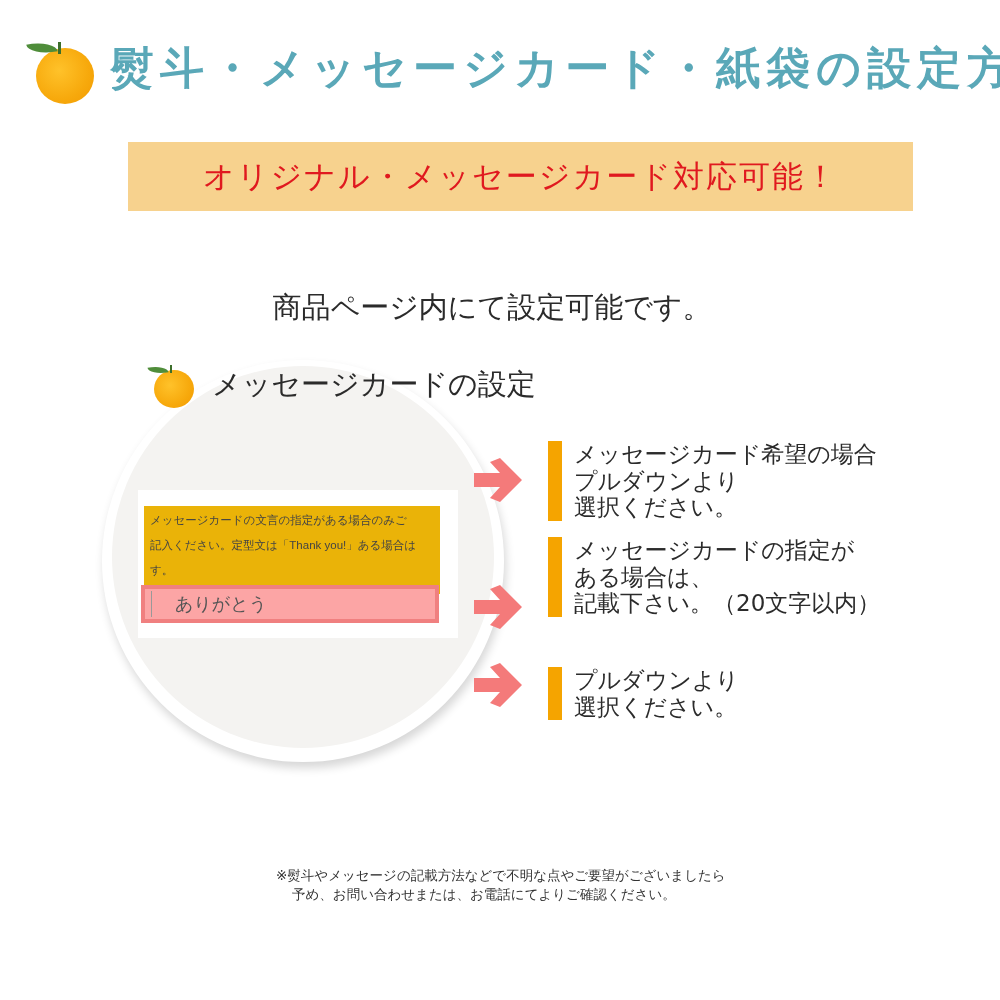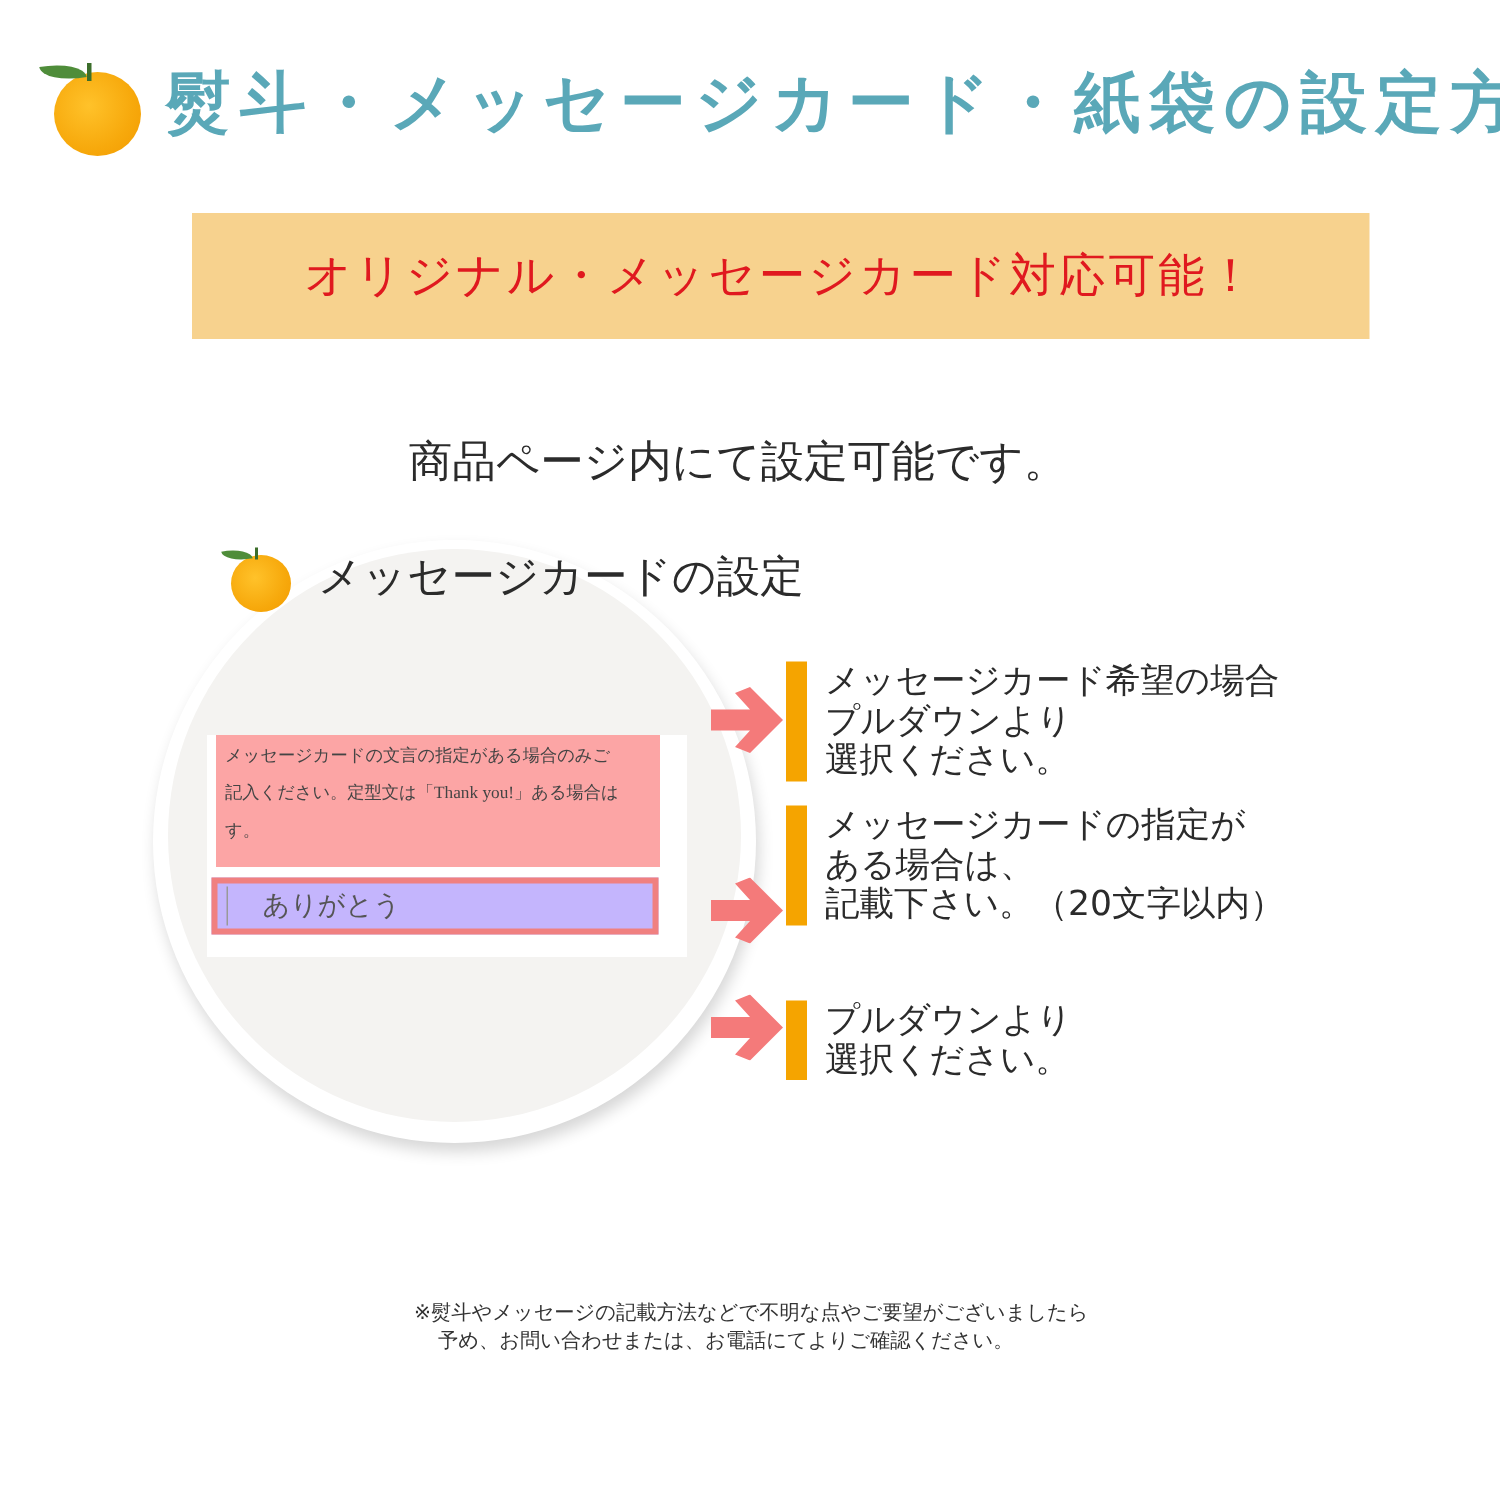--- a/index.html
+++ b/index.html
@@ -12,53 +12,53 @@
     background:radial-gradient(circle at 40% 40%, #ffc22a 0%, #f7a90c 60%, #f29a00 100%); }
   .orange .leaf { position:absolute; background:#4f8d3a; border-radius:0 100% 0 100%; transform:rotate(-10deg); }
   .orange .stem { position:absolute; background:#3c6e2b; }
   .orange-big { width:72px; height:64px; margin-right:14px; }
   .orange-big .fruit { left:12px; top:12px; width:58px; height:56px; }
   .orange-big .leaf { left:3px; top:6px; width:30px; height:12px; }
   .orange-big .stem { left:34px; top:6px; width:3px; height:12px; }
   .title { font-family:"DejaVu Serif","Liberation Serif",serif; font-weight:bold;
     font-size:44px; color:#5aa8b8; letter-spacing:6px; white-space:nowrap; }
 
-  .banner { position:absolute; left:128px; top:142px; width:785px; height:84px;
+  .banner { position:absolute; left:128px; top:142px; width:785px; height:69px;
     background:#f7d28e; display:flex; align-items:center; justify-content:center; }
   .banner span { color:#e0191f; font-size:31px; letter-spacing:2px; font-family:"Liberation Sans","DejaVu Sans",sans-serif; }
 
   .subtitle { position:absolute; left:0; width:984px; top:288px; text-align:center;
     font-size:29px; color:#2b2b2b; }
 
   .section-head { position:absolute; left:148px; top:362px; display:flex; align-items:center; }
   .orange-small { width:50px; height:46px; margin-right:14px; }
   .orange-small .fruit { left:6px; top:8px; width:40px; height:38px; }
   .orange-small .leaf { left:0; top:4px; width:20px; height:8px; }
   .orange-small .stem { left:22px; top:3px; width:2px; height:8px; }
   .section-head span.label { font-size:29px; color:#2b2b2b; }
 
   .circle-outer { position:absolute; left:102px; top:360px; width:402px; height:402px; border-radius:50%;
     background:#ffffff; box-shadow:2px 6px 10px rgba(0,0,0,0.16); }
   .circle-inner { position:absolute; left:112px; top:366px; width:382px; height:382px; border-radius:50%;
     background:#f4f3f1; }
 
   .shot { position:absolute; left:138px; top:490px; width:320px; height:148px; background:#ffffff; }
-  .shot .note { position:absolute; left:6px; top:0; width:296px; height:88px; background:#fca5a5;
-    font-family:Liberation Serif, serif; font-size:11.5px; line-height:25px; color:#444;
+  .shot .note { position:absolute; left:6px; top:16px; width:296px; height:88px; background:#eab308;
+    font-family:Liberation Sans, sans-serif; font-size:11.5px; line-height:25px; color:#444;
     padding:2px 6px; box-sizing:border-box; }
   .shot .field { position:absolute; left:3px; top:95px; width:298px; height:38px;
-    border:4px solid #f08080; box-sizing:border-box; background:#c4b5fd;
+    border:4px solid #f08080; box-sizing:border-box; background:#fca5a5;
     font-family:"DejaVu Serif","Liberation Serif",serif; font-size:18px; color:#555;
     padding-left:30px; line-height:30px; }
   .shot .field::before { content:""; position:absolute; left:6px; top:2px; width:1px; height:26px; background:#999; }
 
   .arrow { position:absolute; width:50px; height:44px; }
   .arrow svg { width:100%; height:100%; display:block; }
 
-  .step { position:absolute; left:524px; display:flex; }
+  .step { position:absolute; left:548px; display:flex; }
   .step .bar { width:14px; background:#f5a400; margin-right:12px; flex-shrink:0; }
   .step .text { font-size:23px; line-height:26.5px; color:#2b2b2b; white-space:nowrap; padding-top:0; }
   .step .text div { height:26.5px; }
 
   .footnote { position:absolute; left:276px; top:866px; font-size:13.5px; line-height:19px; color:#333; }
   .footnote .l2 { padding-left:16px; }
 </style>
 </head>
 <body>
 

